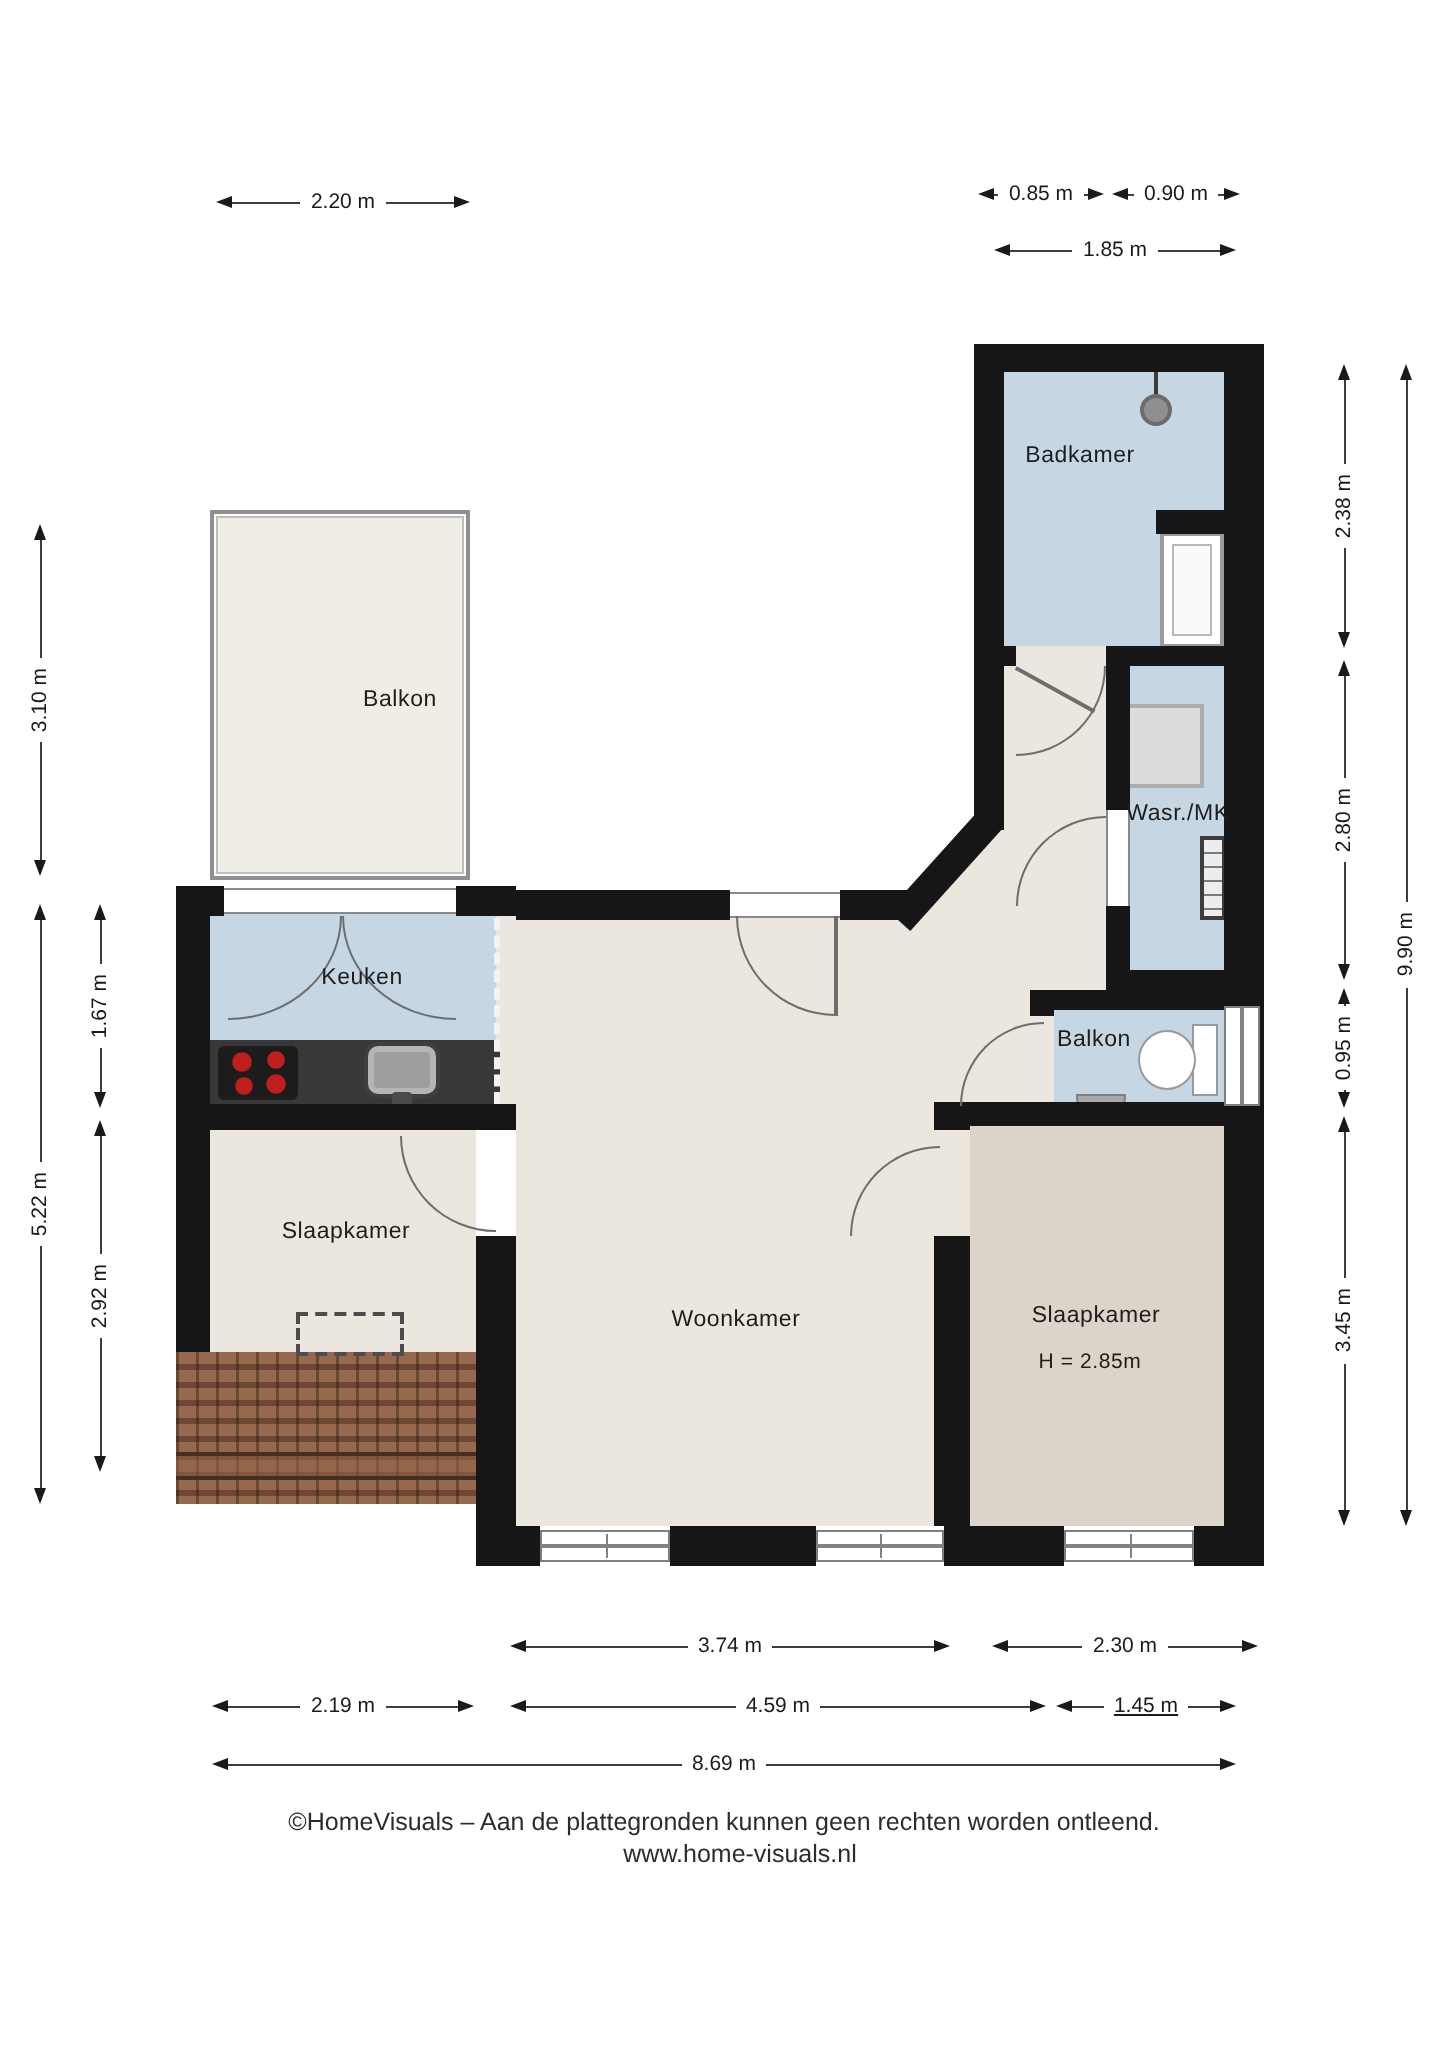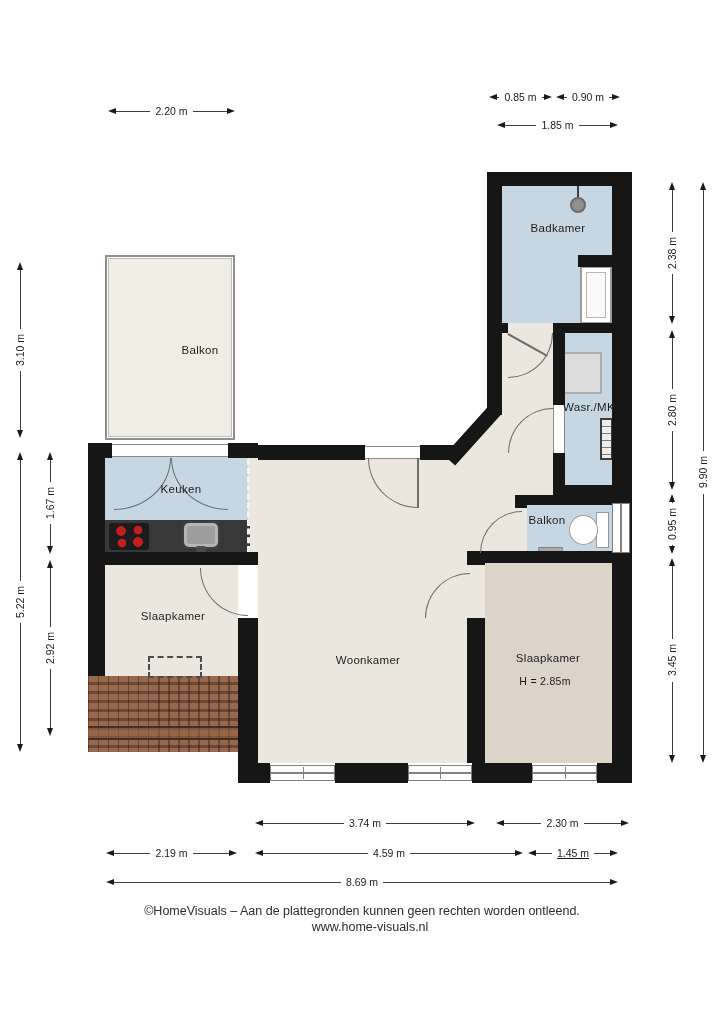--- a/index.html
+++ b/index.html
@@ -148,31 +148,31 @@
   <div class="arc bl" style="left:368px;top:458px;width:50px;height:50px;"></div>
   <div class="leaf" style="left:417px;top:458px;width:1.5px;height:50px;"></div>
   <div class="arc br" style="left:508px;top:333px;width:45px;height:45px;"></div>
   <div class="leaf" style="left:508px;top:333px;width:45px;height:1.5px;transform-origin:left center;transform:rotate(29deg);"></div>
   <div class="arc tl" style="left:508px;top:408px;width:45px;height:45px;"></div>
   <div class="arc tl" style="left:480px;top:511px;width:42px;height:42px;"></div>
   <div class="arc bl" style="left:200px;top:568px;width:48px;height:48px;"></div>
   <div class="arc tl" style="left:425px;top:573px;width:45px;height:45px;"></div>
   <div class="dashline abs" style="left:247px;top:459px;width:0;height:93px;"></div>
 
-  <div class="rlabel" style="left:558px;top:228px;">Badkamer</div>
+  <div class="rlabel" style="left:540px;top:228px;">Badkamer</div>
   <div class="rlabel" style="left:172px;top:350px;margin-left:28px;">Balkon</div>
   <div class="rlabel" style="left:181px;top:489px;">Keuken</div>
   <div class="rlabel" style="left:589px;top:407px;">Wasr./MK</div>
   <div class="rlabel" style="left:547px;top:520px;">Balkon</div>
   <div class="rlabel" style="left:173px;top:616px;">Slaapkamer</div>
   <div class="rlabel" style="left:368px;top:660px;">Woonkamer</div>
   <div class="rlabel" style="left:548px;top:658px;">Slaapkamer</div>
   <div class="rlabel small" style="left:545px;top:681px;">H = 2.85m</div>
 
-  <div class="dim h" style="left:108px;top:105px;width:127px;align-items:center;">
+  <div class="dim h" style="left:108px;top:95px;width:127px;align-items:center;">
     <span class="a a-l"></span>
       <span class="ln"></span>
       <b>2.20 m</b>
       <span class="ln"></span>
       <span class="a a-r"></span>
   </div>
   <div class="dim h" style="left:489px;top:91px;width:63px;">
     <span class="a a-l"></span>
       <span class="ln"></span>
       <b>0.85 m</b>

